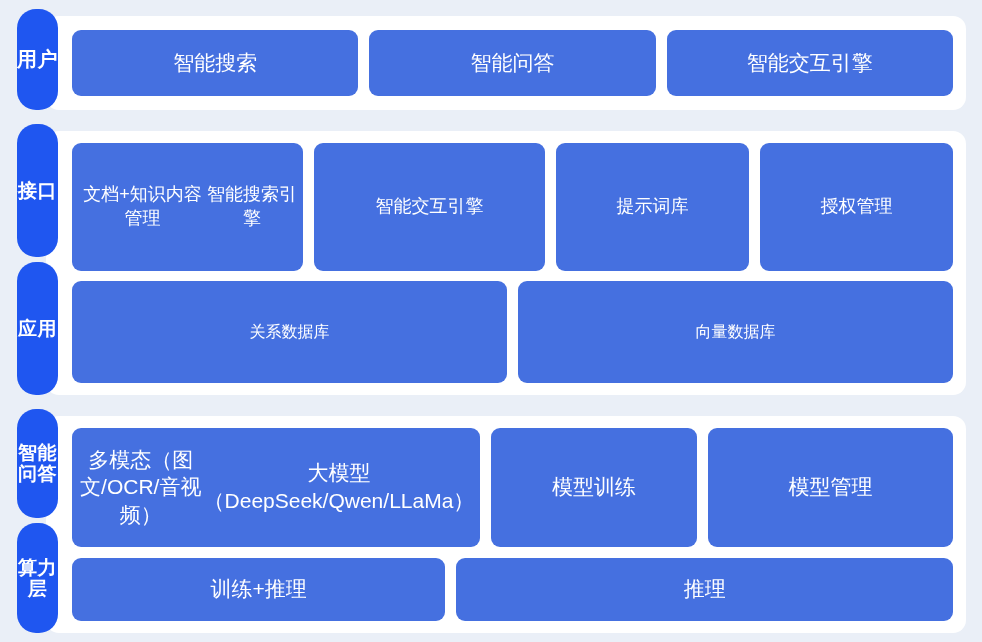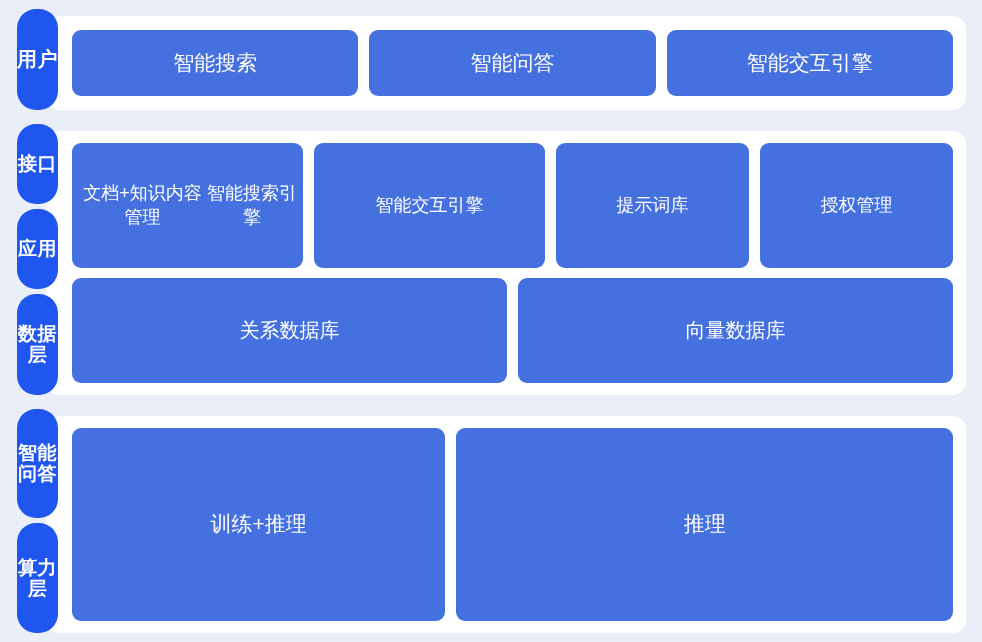--- a/index.html
+++ b/index.html
@@ -84,21 +84,21 @@
   }
 
   .box {
     background: #4570e0;
     border-radius: 9px;
     color: #ffffff;
     display: flex;
     align-items: center;
     justify-content: center;
     text-align: center;
-    font-size: 20px;
+    font-size: 16px;
     line-height: 1.32;
     padding: 4px 6px;
     box-sizing: border-box;
     flex: 1 1 0;
     min-width: 0;
   }
   .box.small-text { font-size: 18px; }
 
   
   .section-user      { height: 102px; }
@@ -138,21 +138,20 @@
         <div class="box">智能问答</div>
         <div class="box">智能交互引擎</div>
       </div>
     </div>
   </div>
 
   <div class="section section-platform">
     <div class="rail">
       <div class="rail-tab">接口</div>
       <div class="rail-tab">应用</div>
-      <div class="rail-tab">数据层</div>
     </div>
     <div class="card">
 
 
       <div class="row">
         <div class="box small-text g-115">
           <span>文档+知识内容管理</span>
             <br>
           <span>智能搜索引擎</span>
         </div>
@@ -169,20 +168,29 @@
     </div>
   </div>
 
   <div class="section section-infra">
     <div class="rail">
       <div class="rail-tab">智能问答</div>
       <div class="rail-tab">算力层</div>
     </div>
     <div class="card">
 
+      <div class="row">
+        <div class="box small-text g-170">
+          <span>多模态（图文/OCR/音视频）</span>
+            <br>
+          <span>大模型（DeepSeek/Qwen/LLaMa）</span>
+        </div>
+        <div class="box g-083">模型训练</div>
+        <div class="box">模型管理</div>
+      </div>
 
       <div class="row">
         <div class="box g-088">训练+推理</div>
         <div class="box g-118">推理</div>
       </div>
 
     </div>
   </div>
 
 </div>

